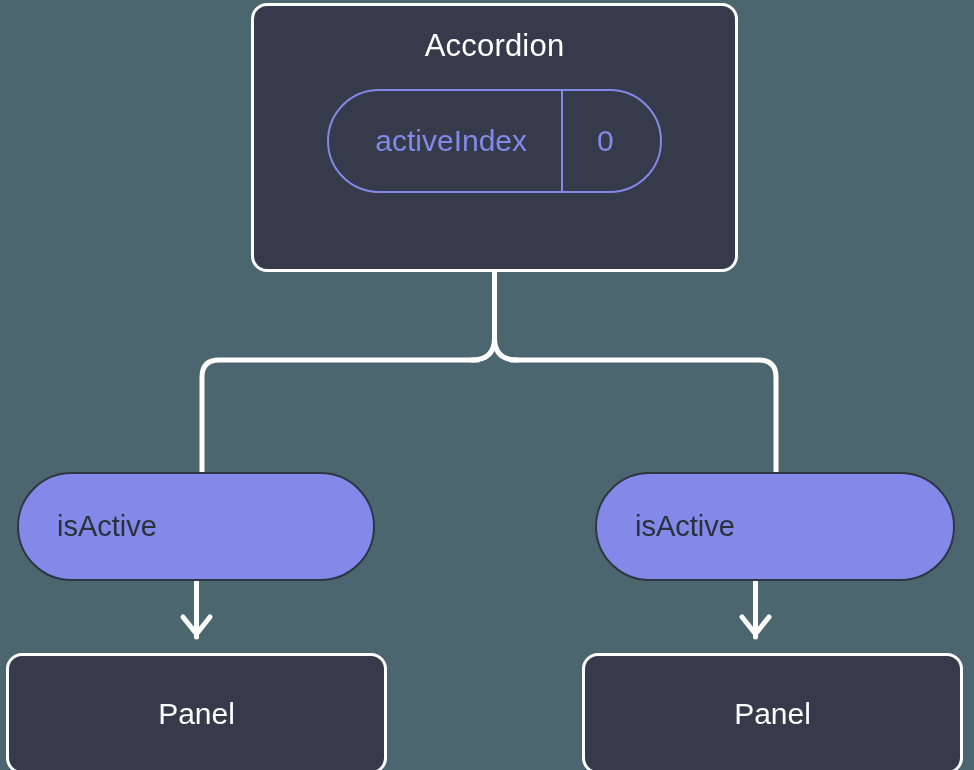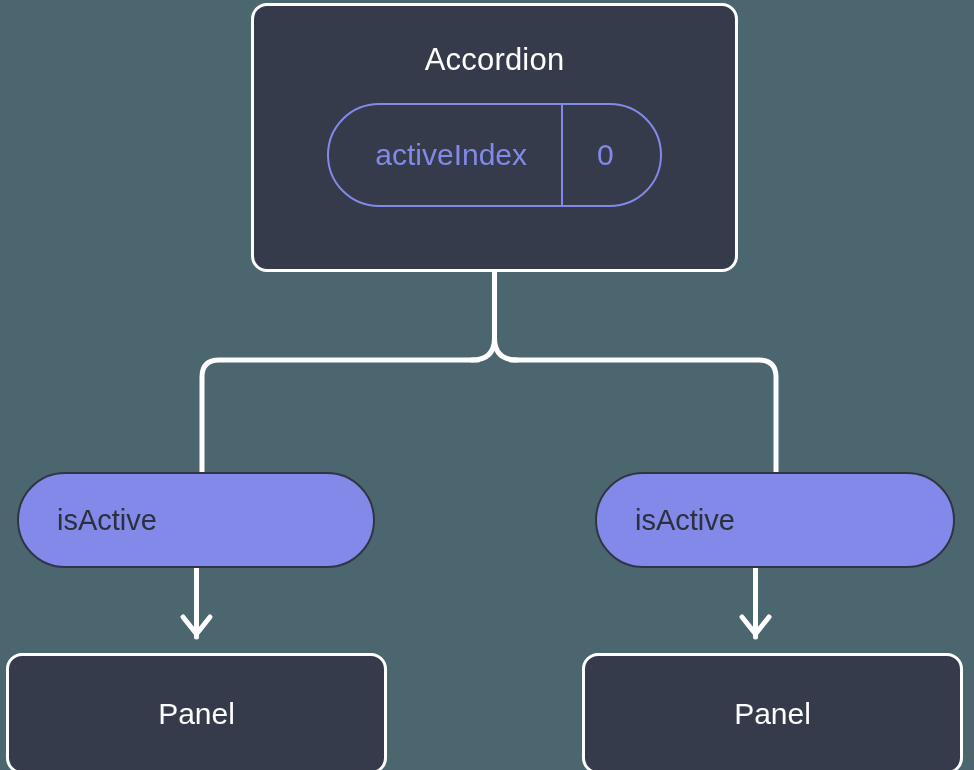--- a/index.html
+++ b/index.html
@@ -19,21 +19,21 @@
     position: absolute;
     background: #353b4a;
     border: 3px solid #ffffff;
     border-radius: 16px;
     z-index: 2;
   }
   #accordion-card {
     left: 251px; top: 3px; width: 487px; height: 269px;
     display: flex; flex-direction: column;
     align-items: center; justify-content: flex-start;
-    padding-top: 38px;
+    padding-top: 24px;
   }
   .card-title {
     color: #ffffff;
     font-size: 31px;
     letter-spacing: .2px;
     line-height: 1;
   }
 
   
   .pill {
@@ -57,21 +57,21 @@
     background: transparent;
   }
   #state-pill .seg { color: #8289e8; font-size: 30px; }
   #state-pill .seg-key   { padding: 0 34px 0 46px; }
   #state-pill .seg-val   { padding: 0 46px 0 34px; border-left: 2px solid #8289e8; }
 
   
   .prop-pill {
     position: absolute;
     top: 472px;
-    height: 96px;
+    height: 109px;
     background: #8289e8;
     border: 2px solid #2f3542;
     z-index: 2;
   }
   .prop-pill .seg { color: #2b303c; font-size: 29px; }
   .prop-pill .seg-key { padding: 0 26px 0 38px; }
   .prop-pill .seg-val { padding: 0 38px 0 26px; border-left: 2px solid #2f3542; }
 
   #pill-left  { left: 17px;  width: 358px; }
   #pill-right { left: 595px; width: 360px; }

